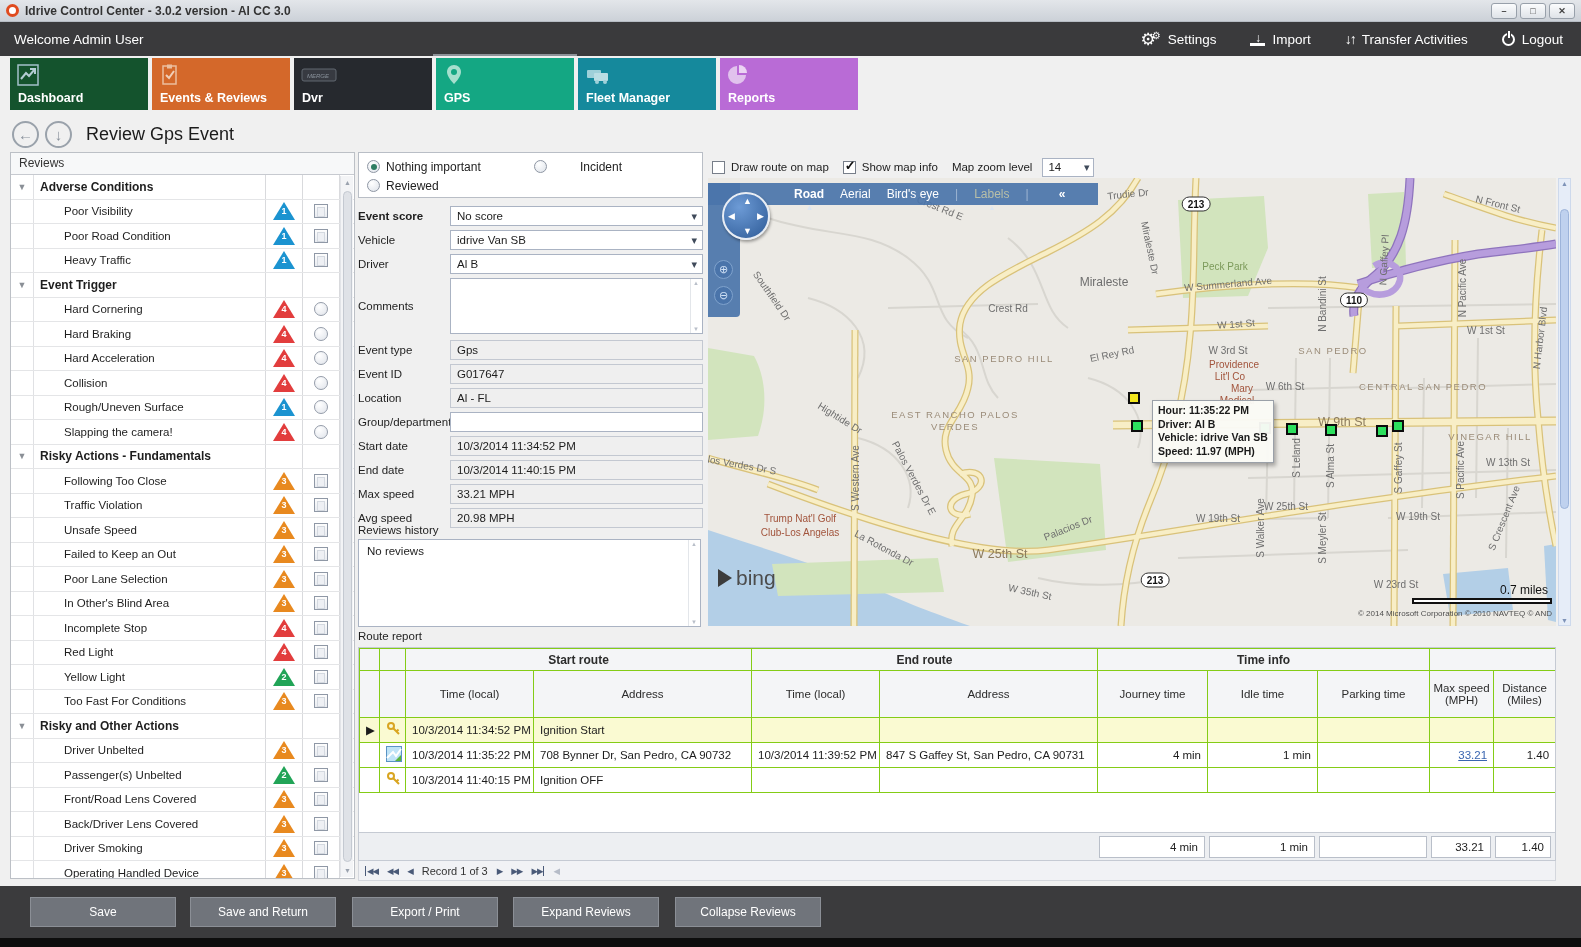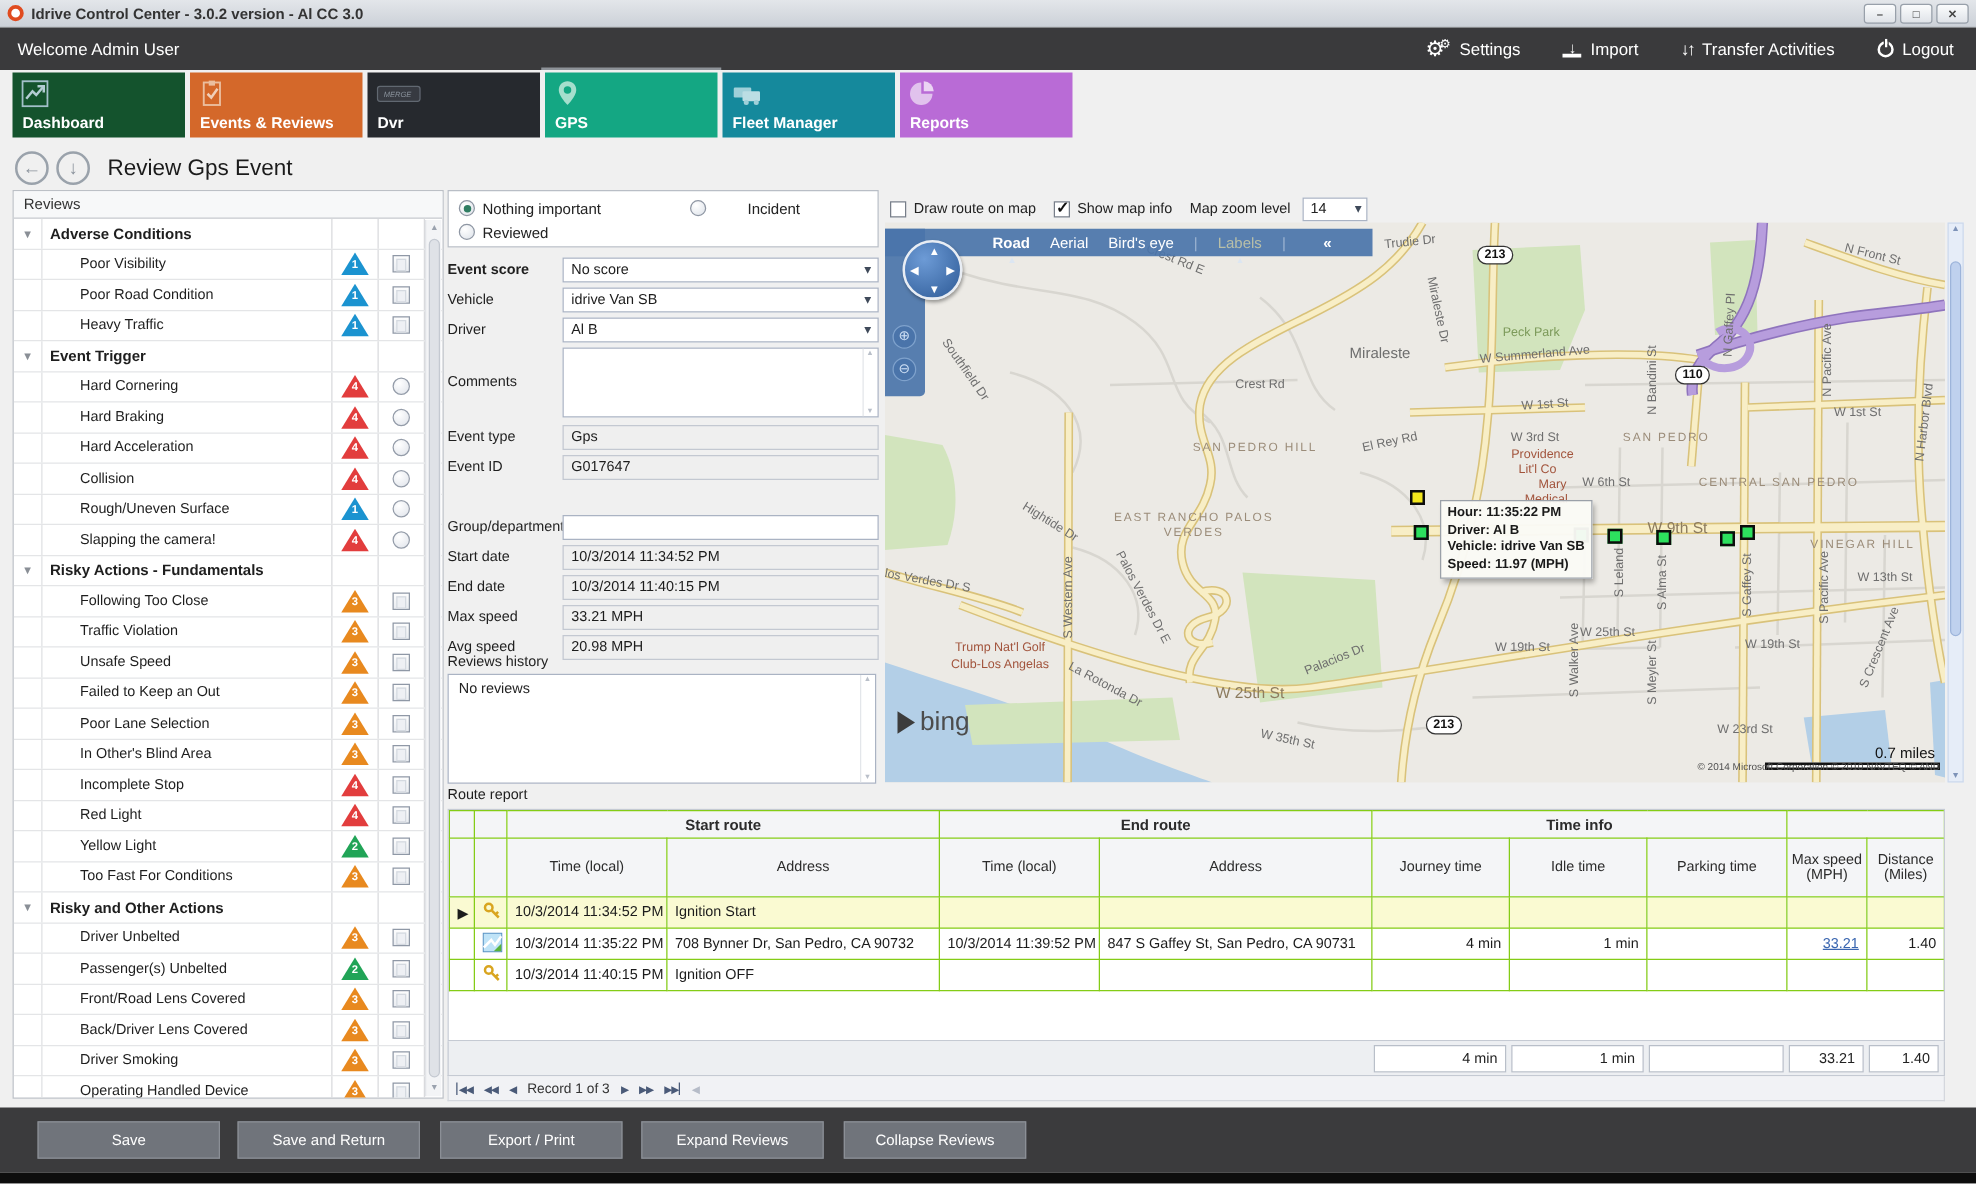--- a/index.html
+++ b/index.html
@@ -56,21 +56,21 @@
   .lp-scroll .ar { position:absolute; left:0; width:13px; height:13px; text-align:center; font-size:7px; color:#9aa2ae; line-height:13px; }
   .lp-scroll .ar.up { top:0; } .lp-scroll .ar.dn { bottom:0; }
   .lp-scroll .thumb { position:absolute; left:1.5px; top:15px; bottom:15px; width:9px; background:#dfe2e7; border:1px solid #c4c9d1; border-radius:5px; }
 
   
   .form-area { position:absolute; left:358px; top:152px; width:345px; }
   .status-box { position:relative; width:345px; height:46px; background:#fff; border:1px solid #b9bec6; padding:4px 8px; }
   .radio-line { display:flex; align-items:center; gap:6px; height:19px; }
   .frb { width:13px; height:13px; border:1px solid #8e96a3; border-radius:50%; background:radial-gradient(circle at 35% 30%,#fff,#dde2e9); position:relative; }
   .frb.on::after { content:''; position:absolute; left:2.5px; top:2.5px; width:6px; height:6px; border-radius:50%; background:#2f7d62; }
-  .radio-right { position:absolute; left:193px; top:4px;gap:33px; }
+  .radio-right { position:absolute; left:175px; top:4px;gap:33px; }
   .frow { position:absolute; left:0; display:flex; align-items:center; }
   .frow .flabel { width:92px; font-size:11.5px; color:#1e1e1e; }
   .fctl { width:253px; height:20px; border:1px solid #aab3c3; background:#fff; font-size:11.5px; line-height:18px; padding:0 6px; position:relative; color:#1c1c1c; }
   .fctl.ro { background:#efefef; border-color:#c3c8d1; }
   .fctl.combo::after { content:'▾'; position:absolute; right:5px; top:0; color:#3f4a5a; font-size:11px; }
   .ftext { position:relative; width:253px; height:56px; border:1px solid #aab3c3; background:#fff; }
   .vrail { position:absolute; right:0; top:0; bottom:0; width:12px; border-left:1px solid #e3e6ea; }
   .vrail::before { content:'▲'; position:absolute; top:1px; left:2px; font-size:6px; color:#b9bfc9; }
   .vrail::after { content:'▼'; position:absolute; bottom:1px; left:2px; font-size:6px; color:#b9bfc9; }
   .rh-label { position:absolute; left:0; top:372px; font-size:11.5px; }
@@ -104,21 +104,21 @@
   .ml.park { color:#7c9a5a;padding-left:24px; }
   .ml.poi { color:#a2543c; }
   .ml.big { font-size:12.5px; color:#8c7b5e; }
   .ml.town { font-size:12px; color:#6e6e6e; }
   .ml.shield { background:#fff; border:1.5px solid #333; border-radius:8px; padding:0 5px; font-size:10px; color:#111; font-weight:bold; line-height:13px; }
   .mk { position:absolute; width:12px; height:12px; border:2px solid #0c0c0c; z-index:3; }
   .mk.green { background:#2de05e; } .mk.yellow { background:#f2e61d; }
   .map-tip { position:absolute; left:444px; top:222px; width:122px; background:rgba(250,250,246,.96); border:1px solid #9aa0a8; box-shadow:2px 3px 4px rgba(0,0,0,.3); padding:3px 5px; font-size:10.5px; font-weight:bold; color:#1a1a1a; line-height:1.3; z-index:6; }
   .bing { position:absolute; left:10px; bottom:36px; z-index:5; color:#4c4c4c; font-size:21px; display:flex; align-items:center; gap:4px; }
   .bing .bgl { width:0; height:0; border-top:9px solid transparent; border-bottom:9px solid transparent; border-left:14px solid #3c3c3c; }
-  .scalebox { position:absolute; right:4px; bottom:10px; z-index:5; text-align:right; }
+  .scalebox { position:absolute; right:4px; bottom:22px; z-index:5; text-align:right; }
   .scalebox .stxt { font-size:12px; color:#111; margin-right:4px; }
   .scalebox .sbar { width:140px; height:6px; background:#fff; border:2px solid #111; margin-top:1px; }
   .copyr { position:absolute; right:4px; bottom:8px; z-index:5; font-size:8px; color:#4f4f4f; }
   .map-scroll { position:absolute; left:1558px; top:178px; width:13px; height:448px; background:#e6edf8; border:1px solid #cdd9ec; }
   .map-scroll .ar { position:absolute; left:0; width:11px; text-align:center; font-size:7px; color:#7e93b8; }
   .map-scroll .ar.up { top:1px; } .map-scroll .ar.dn { bottom:1px; }
   .map-scroll .thumb { position:absolute; left:1px; top:30px; width:9px; height:300px; background:#bfd1ee; border:1px solid #9db4da; border-radius:5px; }
 
   
   .route { position:absolute; left:358px; top:630px; width:1198px; height:251px; }
@@ -636,20 +636,24 @@
           <span class="vrail"></span>
         </span>
       </div>
     <div class="frow" style="top:188px">
         <span class="flabel">Event type</span>
         <span class="fctl ro">Gps</span>
       </div>
     <div class="frow" style="top:212px">
         <span class="flabel">Event ID</span>
         <span class="fctl ro">G017647</span>
+      </div>
+    <div class="frow" style="top:236px">
+        <span class="flabel">Location</span>
+        <span class="fctl ro">Al - FL</span>
       </div>
     <div class="frow" style="top:260px">
         <span class="flabel">Group/department</span>
         <span class="fctl"></span>
       </div>
     <div class="frow" style="top:284px">
         <span class="flabel">Start date</span>
         <span class="fctl ro">10/3/2014 11:34:52 PM</span>
       </div>
     <div class="frow" style="top:308px">

